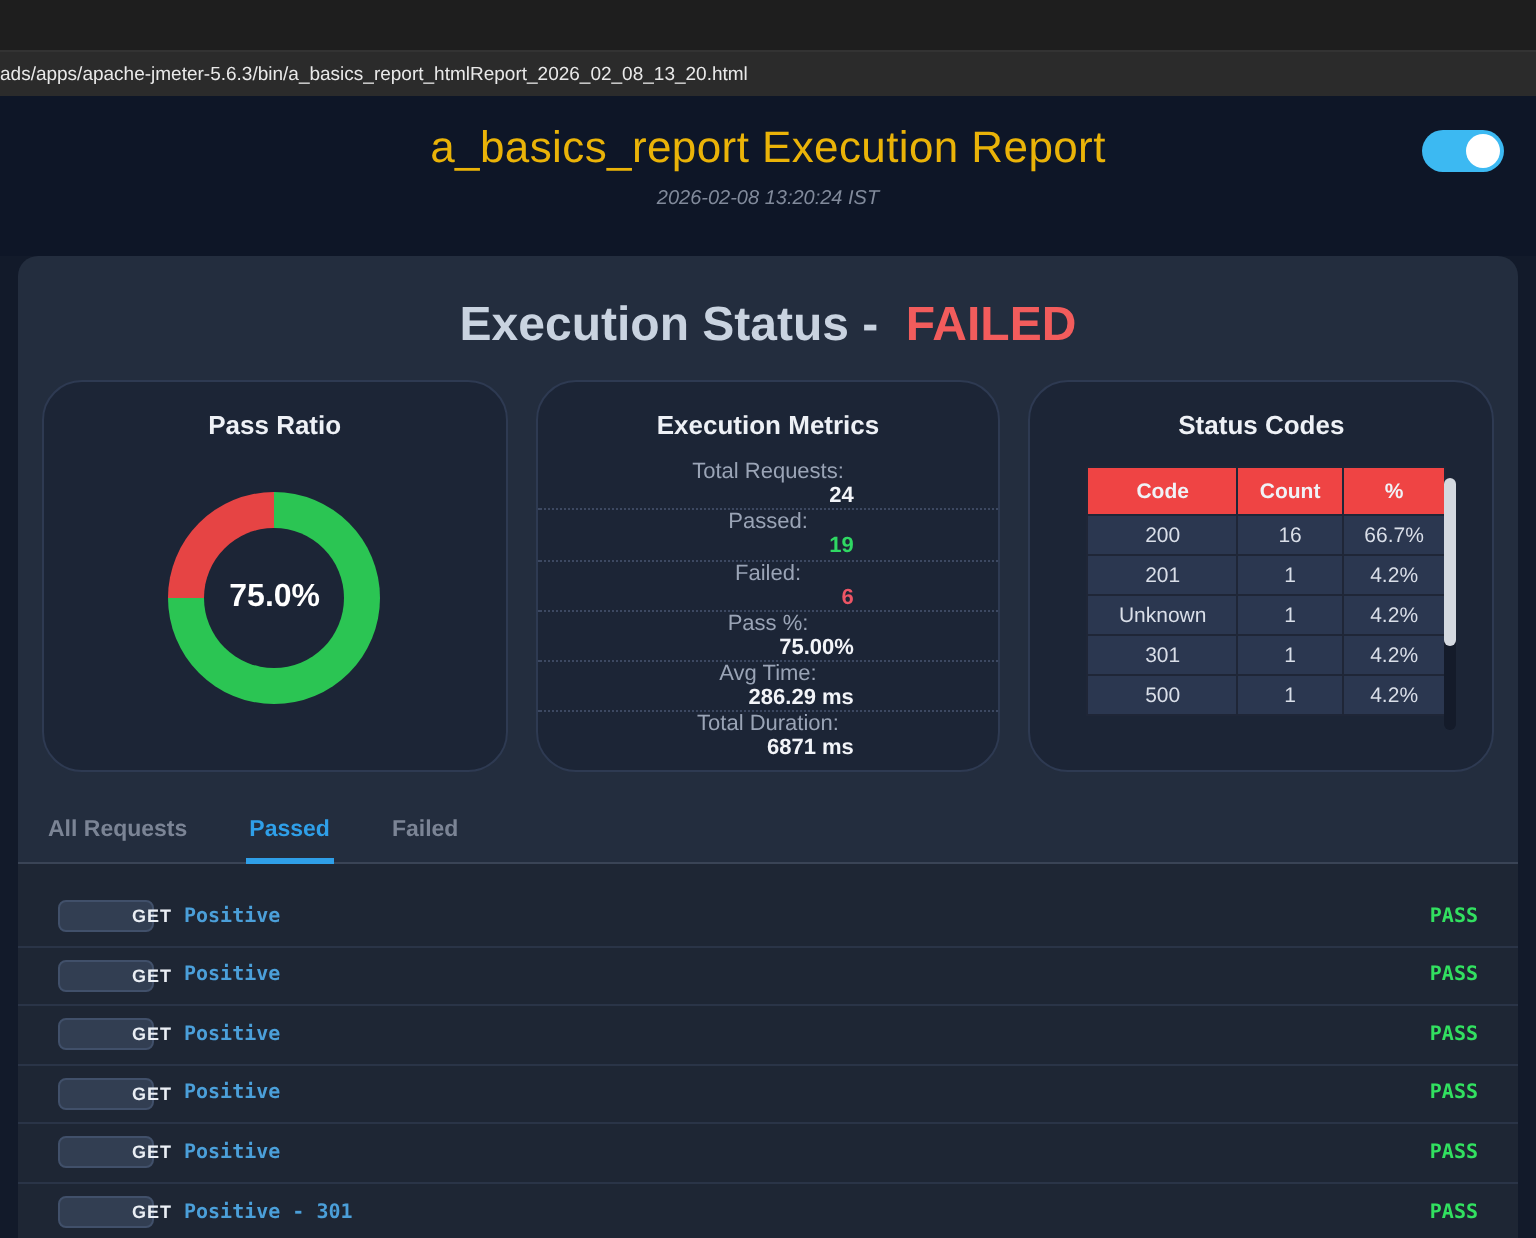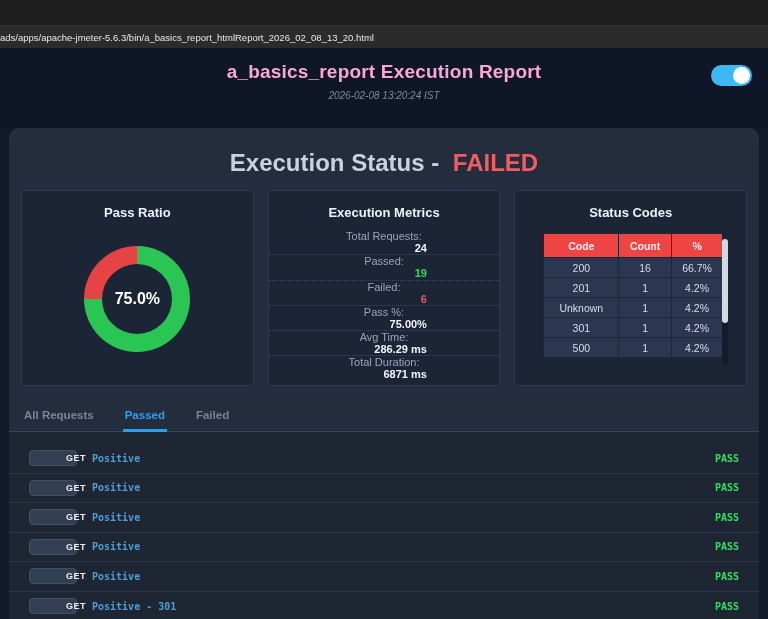--- a/index.html
+++ b/index.html
@@ -8,35 +8,35 @@
 
   
   .chrome { width:100%; }
   .tabbar { height:26px; background:#1e1e1e; border-bottom:1px solid #333; }
   .urlbar { height:22px; background:#2b2b2b; display:flex; align-items:center; }
   .url-text { color:#e9e9e9; font-size:9.5px; white-space:nowrap; overflow:hidden; }
 
   
   .page { height:571px; background:#121a2a; display:flex; flex-direction:column; }
   .report-header { position:relative; height:80px; background:#0e1627; text-align:center; padding-top:13px; flex:0 0 auto; }
-  .report-title { color:#f9a8d4; font-size:19px; font-weight:bold; letter-spacing:.2px; }
+  .report-title { color:#eab308; font-size:22px; font-weight:normal; letter-spacing:.2px; }
   .report-subtitle { color:#818a9b; font-size:10px; font-style:italic; margin-top:7px; }
   .toggle { position:absolute; right:16px; top:17px; width:41px; height:21px; border-radius:11px; background:#3cb9f2; cursor:pointer; }
   .toggle-knob { position:absolute; right:2px; top:2px; width:17px; height:17px; border-radius:50%; background:#ffffff; }
 
   
   .container { flex:1; margin:0 9px; background:#232d3e; border-radius:10px 10px 0 0; display:flex; flex-direction:column; overflow:hidden; }
 
   .status-line { text-align:center; margin-top:21px; font-size:24px; font-weight:bold; }
   .status-prefix { color:#c9d3e0; }
   .status-value { color:#f25c5c; margin-left:7px; }
 
   
   .cards { display:flex; gap:14px; padding:12px 12px 0 12px; margin-top:1px; }
-  .card { flex:1; height:196px; background:#1c2536; border:1px solid #2e3a52; border-radius:2px; position:relative; padding-top:14px; }
+  .card { flex:1; height:196px; background:#1c2536; border:1px solid #2e3a52; border-radius:20px; position:relative; padding-top:14px; }
   .card-title { text-align:center; color:#eef1f6; font-size:13px; font-weight:bold; }
 
   
   .donut-wrap { position:relative; width:106px; height:106px; margin:26px auto 0; }
   .donut { width:106px; height:106px; border-radius:50%; }
   .donut-hole { position:absolute; left:18px; top:18px; width:70px; height:70px; border-radius:50%; background:#1c2536; }
   .donut-label { position:absolute; left:0; top:0; width:106px; height:106px; display:flex; align-items:center; justify-content:center; color:#ffffff; font-size:16px; font-weight:bold; }
 
   
   .metrics-list { margin-top:10px; }

